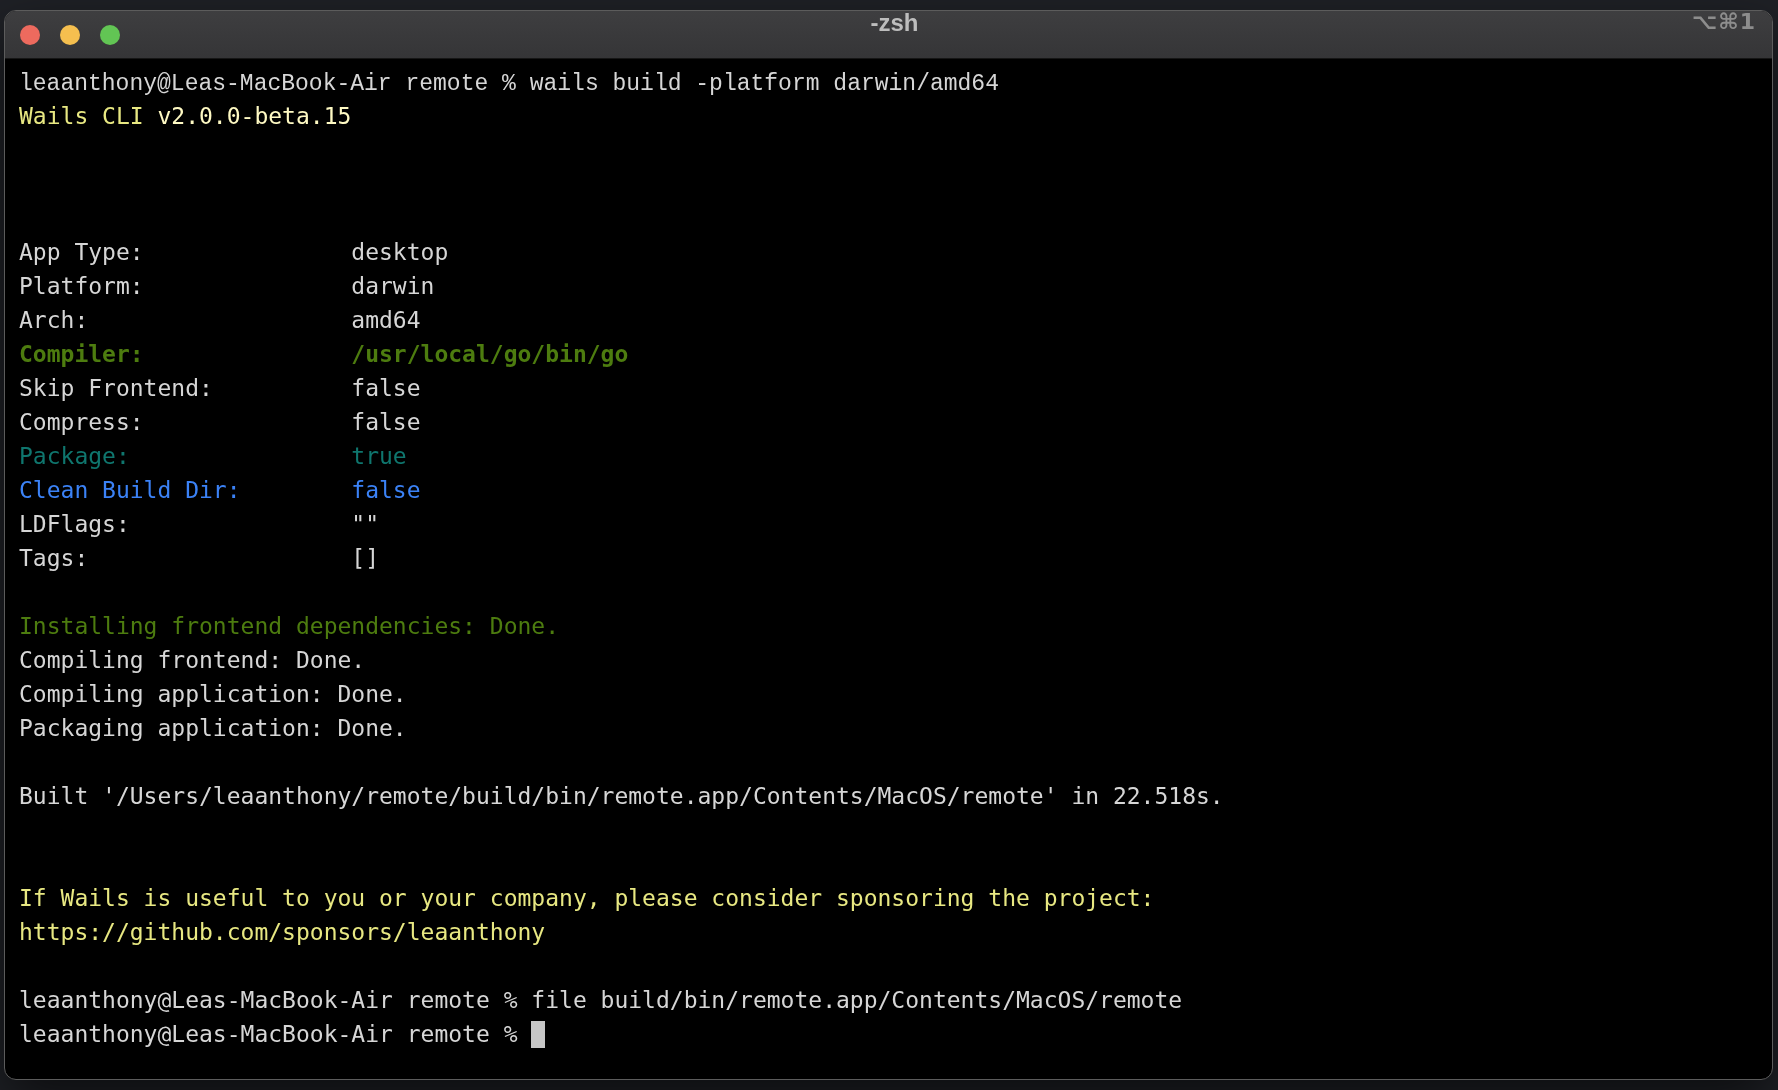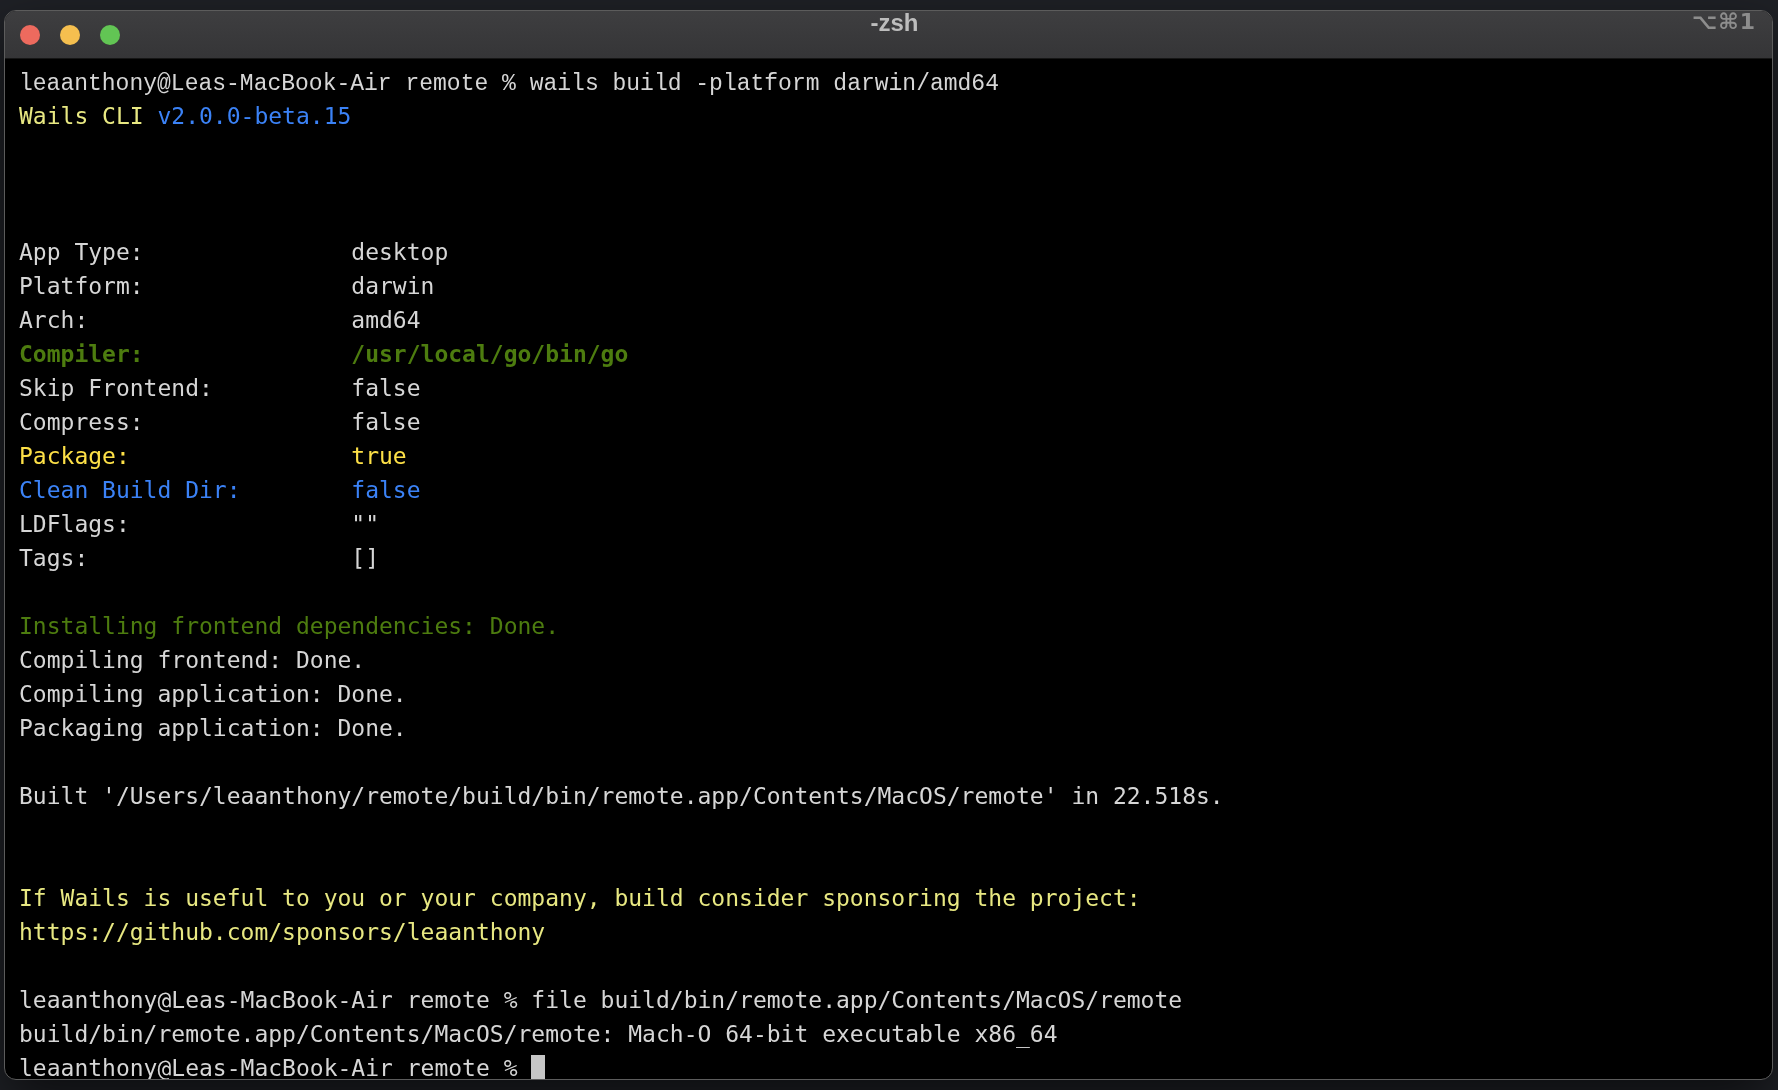--- a/index.html
+++ b/index.html
@@ -45,43 +45,42 @@
     <div class="traffic">
       <span class="light" style="background: rgb(237, 106, 94);"></span>
       <span class="light" style="background: rgb(245, 191, 79);"></span>
       <span class="light" style="background: rgb(98, 197, 84);"></span>
     </div>
     <div class="title">-zsh</div>
     <div class="shortcut">⌥⌘1</div>
   </div>
   <div class="terminal">
       <div class="line"><span style="color: rgb(214, 214, 214); font-family: Liberation Mono, monospace;">leaanthony@Leas-MacBook-Air remote % wails build -platform darwin/amd64</span></div>
-      <div class="line"><span style="color: rgb(232, 232, 130);">Wails CLI </span><span style="color: #3b82f6;">v2.0.0-beta.15</span></div>
+      <div class="line"><span style="color: rgb(232, 232, 130);">Wails CLI </span><span style="color: #fef9c3;">v2.0.0-beta.15</span></div>
       <div class="line"></div>
       <div class="line"></div>
       <div class="line"></div>
       <div class="line"><span style="color: rgb(214, 214, 214);">App Type:               desktop</span></div>
       <div class="line"><span style="color: rgb(214, 214, 214);">Platform:               darwin</span></div>
       <div class="line"><span style="color: rgb(214, 214, 214);">Arch:                   amd64</span></div>
       <div class="line"><span style="color: #4d7c0f; font-weight: bold;">Compiler:               /usr/local/go/bin/go</span></div>
       <div class="line"><span style="color: rgb(214, 214, 214);">Skip Frontend:          false</span></div>
       <div class="line"><span style="color: rgb(214, 214, 214);">Compress:               false</span></div>
-      <div class="line"><span style="color: #fde047;">Package:                true</span></div>
+      <div class="line"><span style="color: #0f766e;">Package:                true</span></div>
       <div class="line"><span style="color: #3b82f6;">Clean Build Dir:        false</span></div>
       <div class="line"><span style="color: rgb(214, 214, 214);">LDFlags:                ""</span></div>
       <div class="line"><span style="color: rgb(214, 214, 214);">Tags:                   []</span></div>
       <div class="line"></div>
       <div class="line"><span style="color: #4d7c0f;">Installing frontend dependencies: Done.</span></div>
       <div class="line"><span style="color: rgb(214, 214, 214);">Compiling frontend: Done.</span></div>
       <div class="line"><span style="color: rgb(214, 214, 214);">Compiling application: Done.</span></div>
       <div class="line"><span style="color: rgb(214, 214, 214);">Packaging application: Done.</span></div>
       <div class="line"></div>
       <div class="line"><span style="color: rgb(214, 214, 214);">Built '/Users/leaanthony/remote/build/bin/remote.app/Contents/MacOS/remote' in 22.518s.</span></div>
       <div class="line"></div>
       <div class="line"></div>
-      <div class="line"><span style="color: rgb(232, 232, 130);">If Wails is useful to you or your company, build consider sponsoring the project:</span></div>
+      <div class="line"><span style="color: rgb(232, 232, 130);">If Wails is useful to you or your company, please consider sponsoring the project:</span></div>
       <div class="line"><span style="color: rgb(232, 232, 130);">https://github.com/sponsors/leaanthony</span></div>
       <div class="line"></div>
       <div class="line"><span style="color: rgb(214, 214, 214);">leaanthony@Leas-MacBook-Air remote % file build/bin/remote.app/Contents/MacOS/remote</span></div>
-      <div class="line"><span style="color: rgb(214, 214, 214);">build/bin/remote.app/Contents/MacOS/remote: Mach-O 64-bit executable x86_64</span></div>
       <div class="line"><span style="color: rgb(214, 214, 214);">leaanthony@Leas-MacBook-Air remote % </span><span class="cursor" style="background: rgb(198, 198, 198);"></span></div>
     </div>
 </div>
 
 </body></html>

